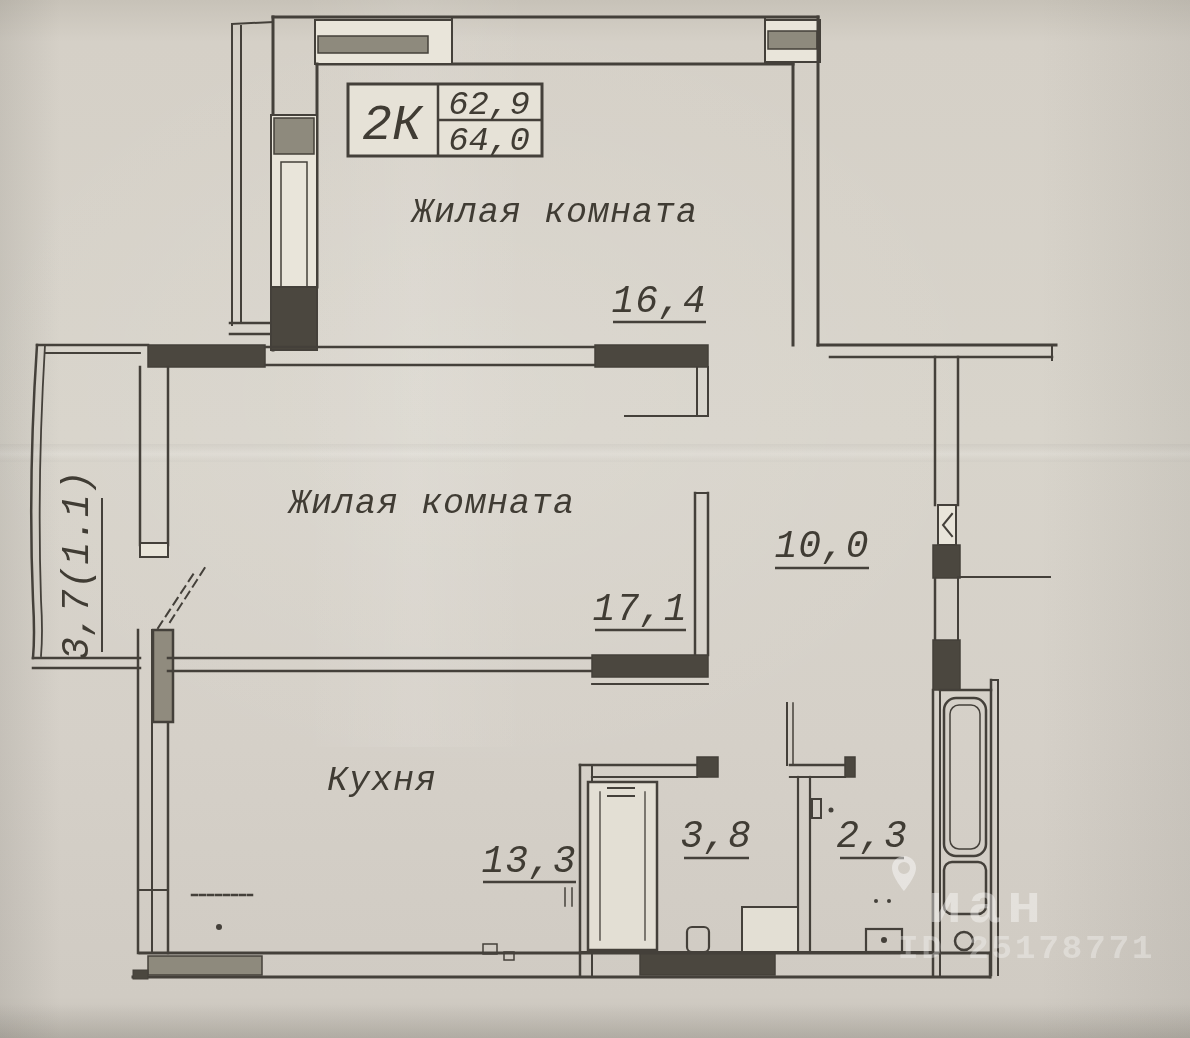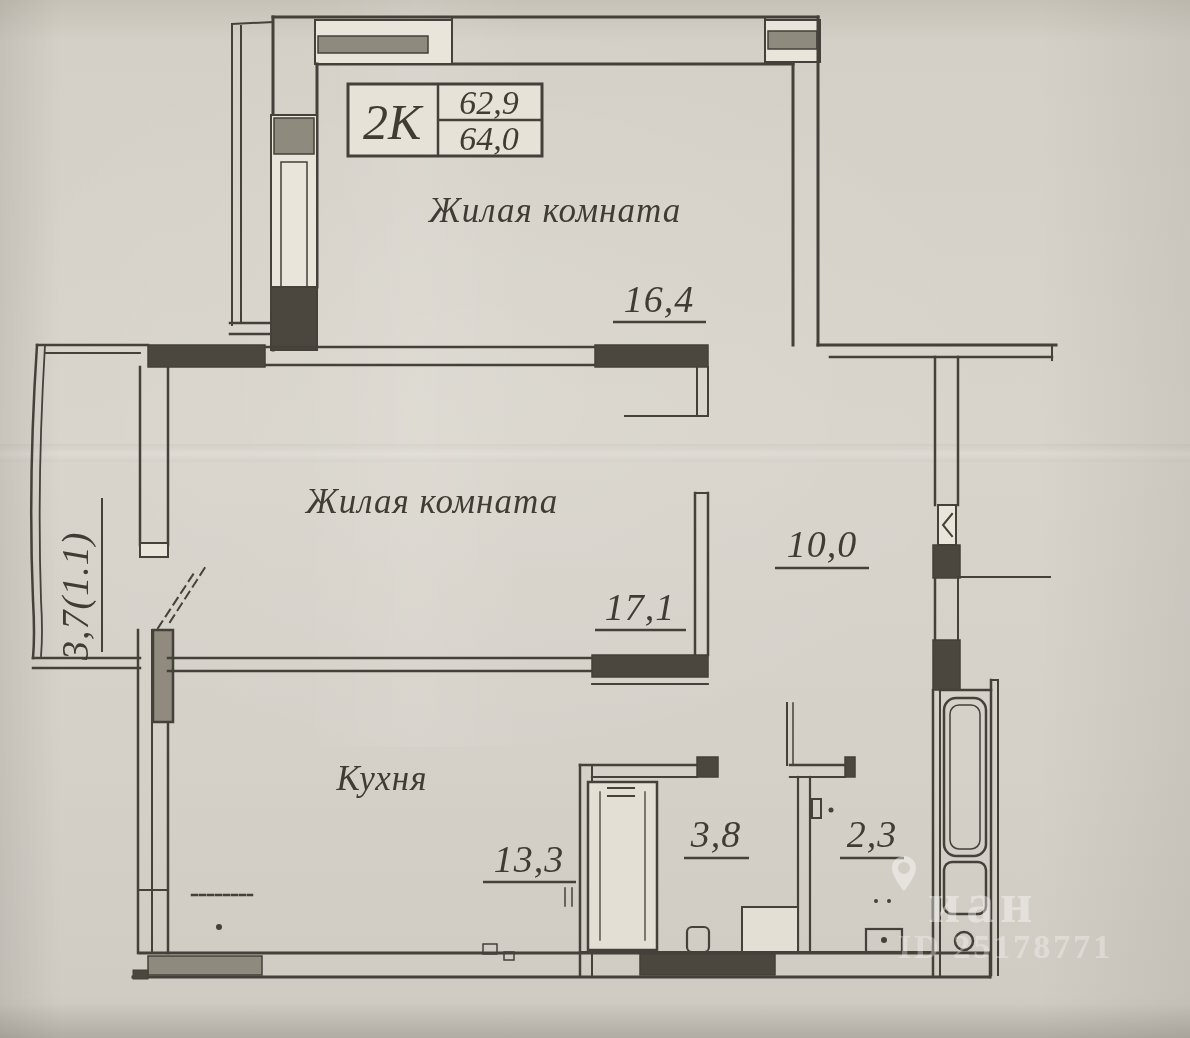--- a/index.html
+++ b/index.html
@@ -1,20 +1,20 @@
 <!DOCTYPE html>
 <html><head>
 <meta charset="utf-8">
 <style>
   html,body{margin:0;padding:0;background:#b8b4ab;}
   .photo{
     position:relative;
     width:1190px;height:1038px;
     overflow:hidden;
-    font-family:Liberation Serif, serif;
+    font-family:Liberation Mono, monospace;
     background:
       radial-gradient(65% 55% at 40% 38%, rgba(255,255,255,0.10), rgba(255,255,255,0) 70%),
       linear-gradient(180deg,#c7c2b8 0%,#d5d0c7 4%,#d8d4cb 42%,#d5d0c8 72%,#d0cbc3 96%,#c5c0b7 100%);
   }
   .shade{position:absolute;pointer-events:none;}
   .crease-h{left:0;top:444px;width:100%;height:18px;
     background:linear-gradient(180deg,rgba(0,0,0,0.03),rgba(255,255,255,0.14) 55%,rgba(0,0,0,0.02));}
   .band-v{left:300px;top:0;width:230px;height:72%;
     background:linear-gradient(90deg,rgba(255,255,255,0),rgba(255,255,255,0.08),rgba(255,255,255,0));}
   .shade-right{right:0;top:0;width:150px;height:100%;

